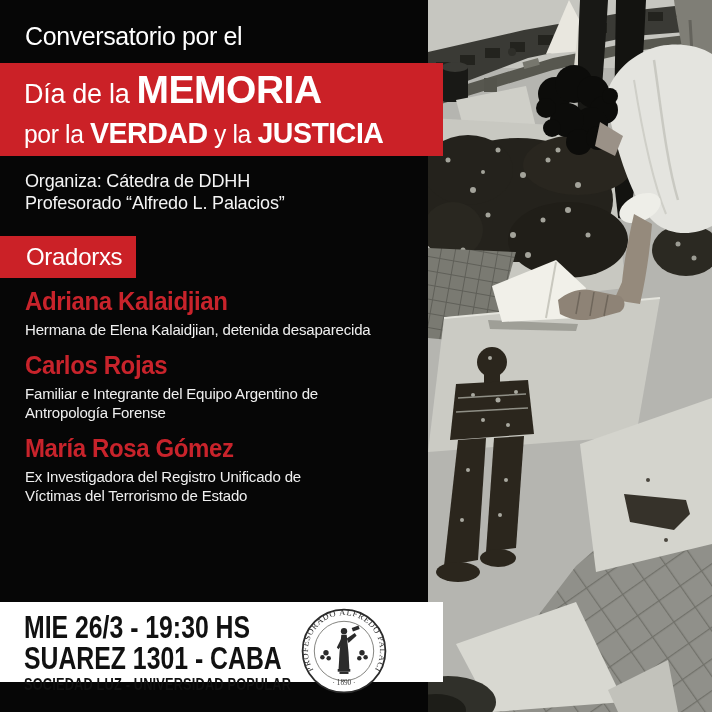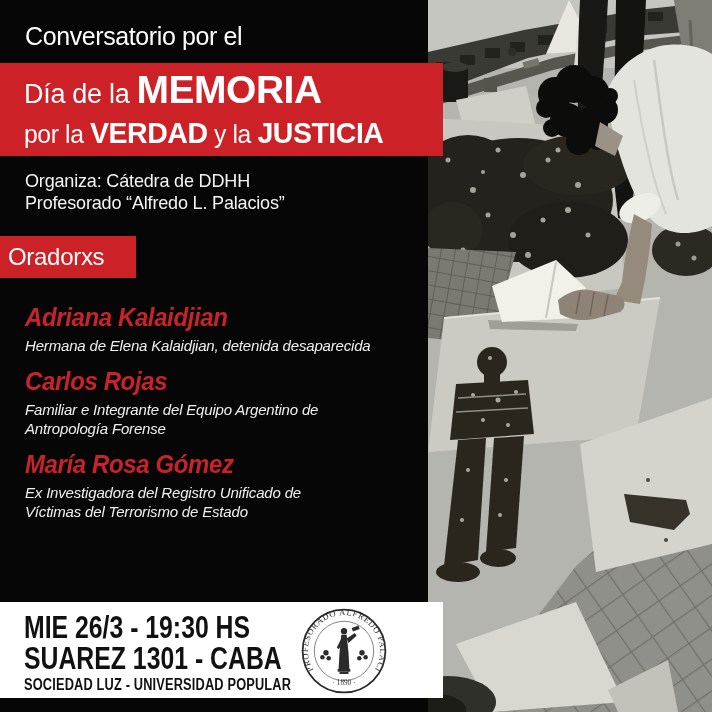--- a/index.html
+++ b/index.html
@@ -31,38 +31,38 @@
   
   .organizer{
     position:absolute;top:170px;left:25px;z-index:3;color:#f4f4f4;
     font-size:19px;line-height:21.5px;letter-spacing:-0.2px;
     transform:scaleX(0.95);transform-origin:left top;white-space:nowrap;
   }
   
   .badge{
     position:absolute;top:236px;left:0;width:136px;height:42px;z-index:3;
     background:#cb2127;color:#ffffff;font-size:24px;line-height:42px;
-    padding-left:8px;box-sizing:border-box;letter-spacing:-0.3px;
-  }
-  
-  .speakers{position:absolute;top:304px;left:25px;width:400px;z-index:3;font-style:italic;}
+    padding-left:26px;box-sizing:border-box;letter-spacing:-0.3px;
+  }
+  
+  .speakers{position:absolute;top:288px;left:25px;width:400px;z-index:3;}
   .speaker{margin-bottom:13px;}
   .speaker-name{
     color:#c8232b;font-size:25px;font-weight:bold;line-height:27px;
     letter-spacing:-0.4px;white-space:nowrap;
     transform:scaleX(0.96);transform-origin:left top;
   }
   .speaker-role{
     margin-top:5px;color:#efefef;font-size:15.5px;line-height:19px;
     letter-spacing:-0.2px;white-space:nowrap;
     transform:scaleX(0.97);transform-origin:left top;
   }
   
   .footer{
-    position:absolute;top:602px;left:0;width:443px;height:96px;z-index:4;
+    position:absolute;top:602px;left:0;width:443px;height:80px;z-index:4;
     background:#ffffff;
   }
   .footer-text{
     position:absolute;top:10px;left:24px;color:#111111;
     transform:scaleX(0.80);transform-origin:left top;white-space:nowrap;
   }
   .footer-line1,.footer-line2{font-size:31px;font-weight:bold;line-height:31px;letter-spacing:0px;}
   .footer-line3{font-size:16px;font-weight:bold;line-height:21px;letter-spacing:0.2px;}
   .seal{position:absolute;top:4px;left:299px;width:90px;height:90px;}
 </style>

